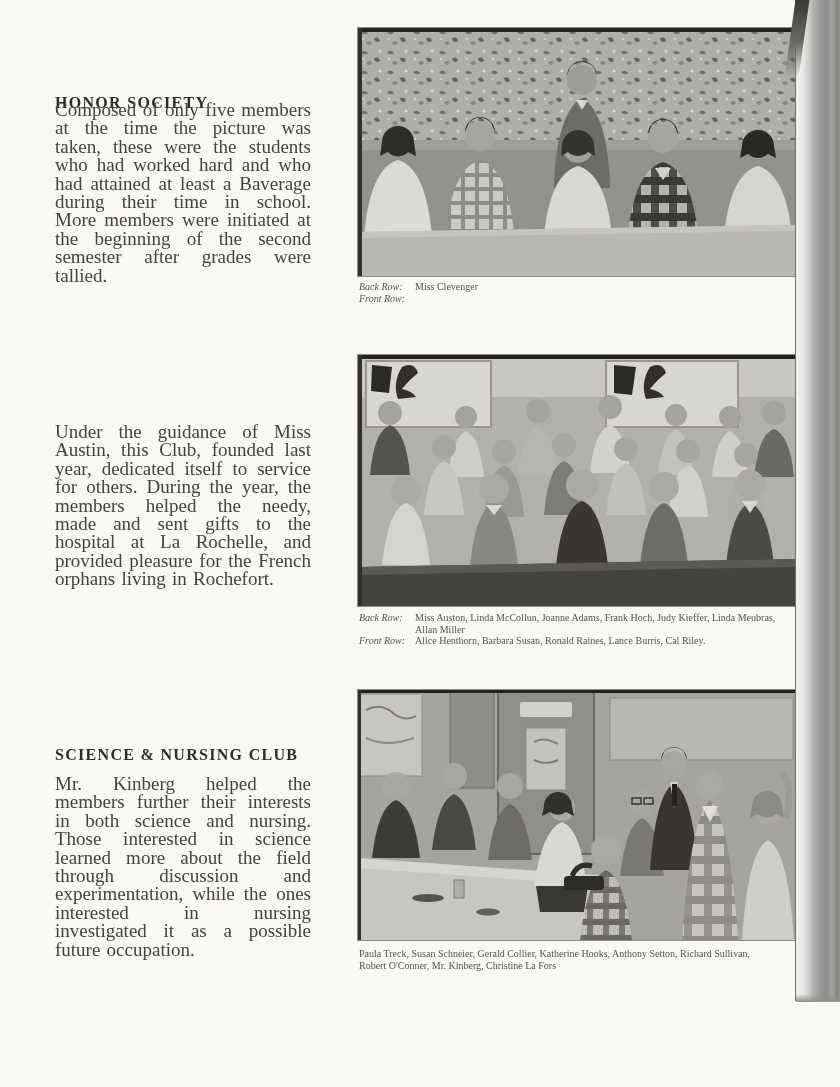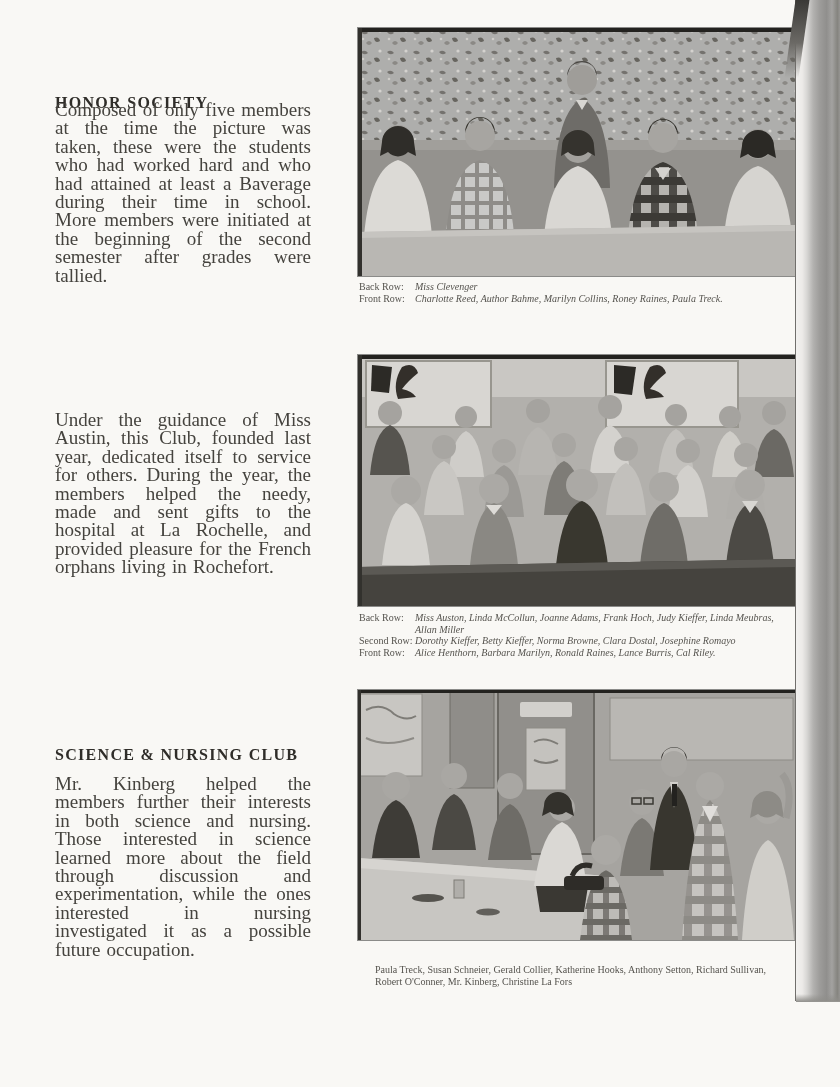--- a/index.html
+++ b/index.html
@@ -25,23 +25,23 @@
     position:absolute;left:358px;width:437px;background:#9a9a98;
     box-shadow:0 0 0 1px #8b8b89;
   }
   .photo svg{display:block;width:100%;height:100%;}
   
   .caption{
     position:absolute;left:359px;width:432px;
     font-size:10px;line-height:11.6px;color:#55534e;
   }
   .cap-line{display:flex;}
-  .cap-label{flex:0 0 56px;}
-  .cap-names{flex:1;font-style:italic;}
-  .cap-plain{margin:16px;width:420px;}
+  .cap-label{flex:0 0 56px;font-style:italic;}
+  .cap-names{flex:1;}
+  .cap-plain{margin:0;width:420px;}
   
   .page-edge{
     position:absolute;left:795px;top:0;width:45px;height:1001px;
     background:linear-gradient(90deg,
       #f2f1ef 0%, #eceae8 14%, #d8d7d5 24%, #b3b2b0 38%,
       #9e9d9b 52%, #908f8d 68%, #a3a2a0 80%, #85847f 92%, #9c9b99 100%);
     border-left:1px solid #716f6c;
   }
   .page-edge::before{
     content:"";position:absolute;left:-6px;top:0;width:14px;height:78px;
@@ -128,25 +128,24 @@
     </svg>
   </div>
 
   <div class="caption" style="top:281px">
     <div class="cap-line">
       <span class="cap-label">Back Row:</span>
       <span class="cap-names">Miss Clevenger</span>
     </div>
     <div class="cap-line">
       <span class="cap-label">Front Row:</span>
-      <span class="cap-names">Charlotte Reed, Author Bahme, Marilyn Collins, Roney Raines, Paula Treck.</span>
     </div>
   </div>
 
-  <p class="sec-body" style="top:392px">Under the guidance of Miss Austin, this Club, founded last year, dedicated itself to service for others. During the year, the members helped the needy, made and sent gifts to the hospital at La Rochelle, and provided pleasure for the French orphans living in Rochefort.</p>
+  <p class="sec-body" style="top:404px">Under the guidance of Miss Austin, this Club, founded last year, dedicated itself to service for others. During the year, the members helped the needy, made and sent gifts to the hospital at La Rochelle, and provided pleasure for the French orphans living in Rochefort.</p>
 
   <div class="photo" style="top:355px;height:251px">
     <svg viewBox="0 0 437 251" preserveAspectRatio="none">
       <rect width="437" height="251" fill="#b2b0ac"></rect>
       <rect width="437" height="42" fill="#c9c7c3"></rect>
       <rect x="8" y="6" width="125" height="66" fill="#d8d6d2" stroke="#98968f" stroke-width="2"></rect>
       <rect x="248" y="6" width="132" height="66" fill="#d8d6d2" stroke="#98968f" stroke-width="2"></rect>
 
       <path d="M14 10 l20 2 l-3 26 l-18 -2 z" fill="#2c2a26"></path>
       <path d="M44 12 q12 -6 16 6 q-10 8 -16 16 q10 2 14 8 l-18 2 q-6 -16 4 -32z" fill="#332f2a"></path>
@@ -242,26 +241,22 @@
       <rect width="4" height="251" fill="#32312d"></rect>
     </svg>
   </div>
 
   <div class="caption" style="top:612px">
     <div class="cap-line">
       <span class="cap-label">Back Row:</span>
       <span class="cap-names">Miss Auston, Linda McCollun, Joanne Adams, Frank Hoch, Judy Kieffer, Linda Meubras, Allan Miller</span>
     </div>
     <div class="cap-line">
-      <span class="cap-label">Second Row:</span>
-      <span class="cap-names">Dorothy Kieffer, Betty Kieffer, Norma Browne, Clara Dostal, Josephine Romayo</span>
-    </div>
-    <div class="cap-line">
       <span class="cap-label">Front Row:</span>
-      <span class="cap-names">Alice Henthorn, Barbara Marilyn, Ronald Raines, Lance Burris, Cal Riley.</span>
+      <span class="cap-names">Alice Henthorn, Barbara Susan, Ronald Raines, Lance Burris, Cal Riley.</span>
     </div>
   </div>
 
   <h2 class="sec-heading" style="top:706px">SCIENCE &amp; NURSING CLUB</h2>
   <p class="sec-body" style="top:756px">Mr. Kinberg helped the members further their interests in both science and nursing. Those interested in science learned more about the field through discussion and experimentation, while the ones interested in nursing investigated it as a possible future occupation.</p>
 
   <div class="photo" style="top:690px;height:250px">
     <svg viewBox="0 0 437 250" preserveAspectRatio="none">
       <defs>
         <pattern id="p3plaid" width="16" height="16" patternUnits="userSpaceOnUse">

